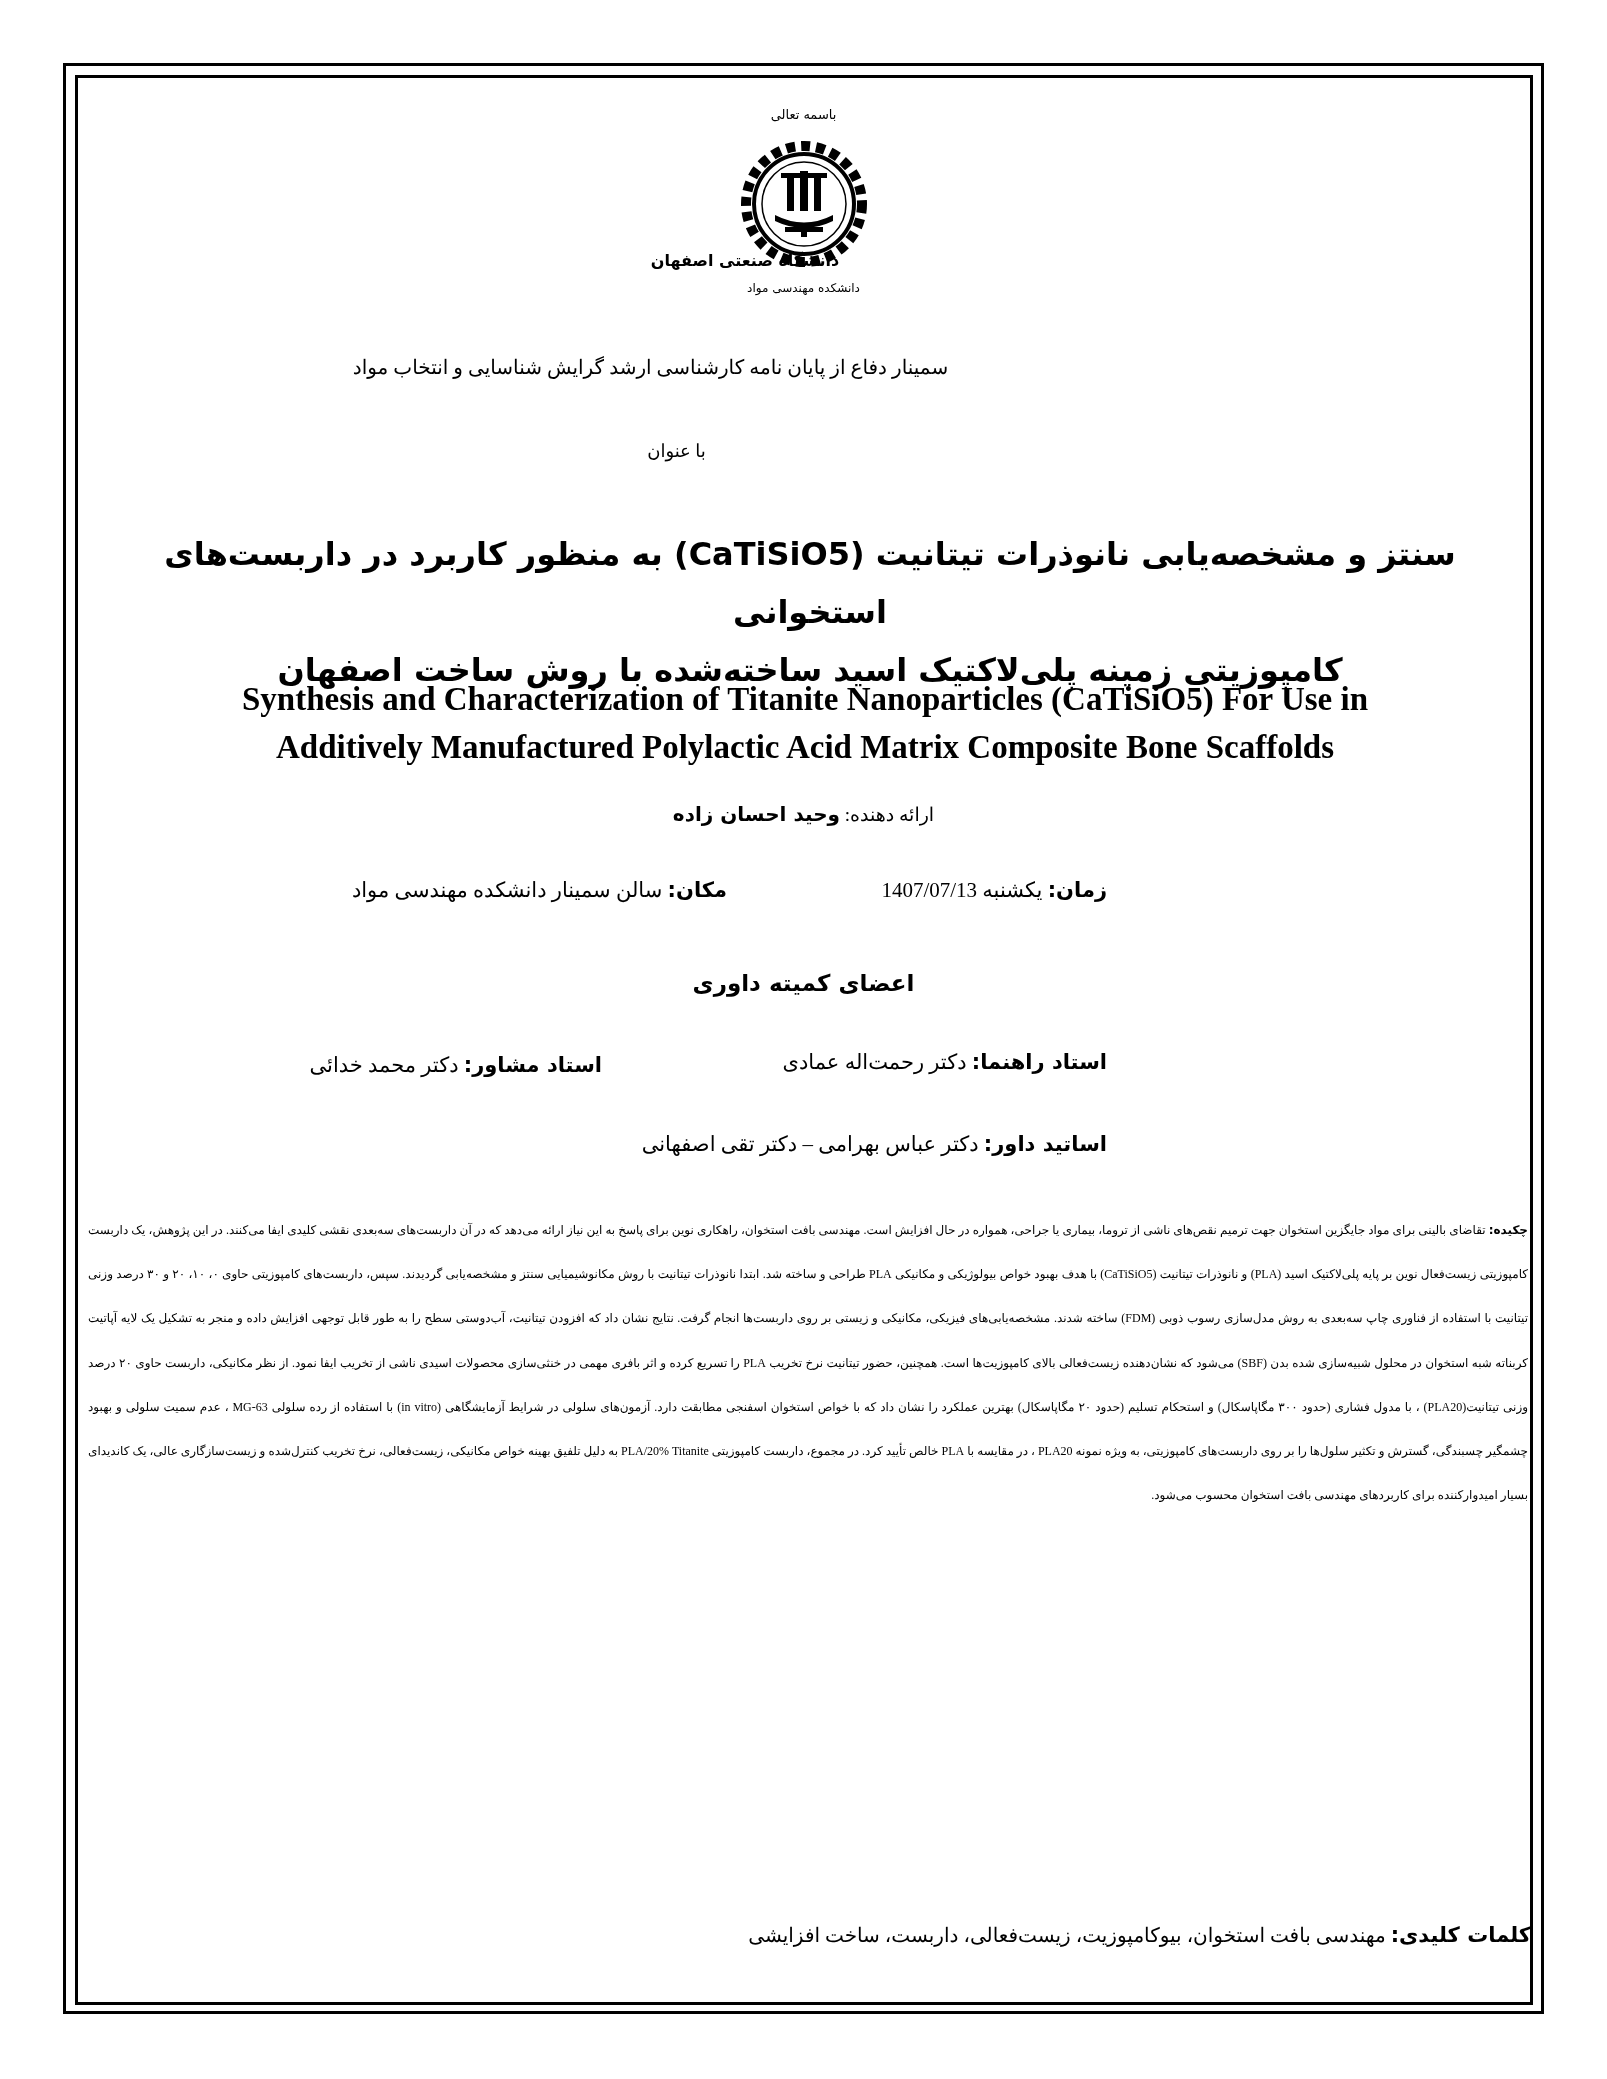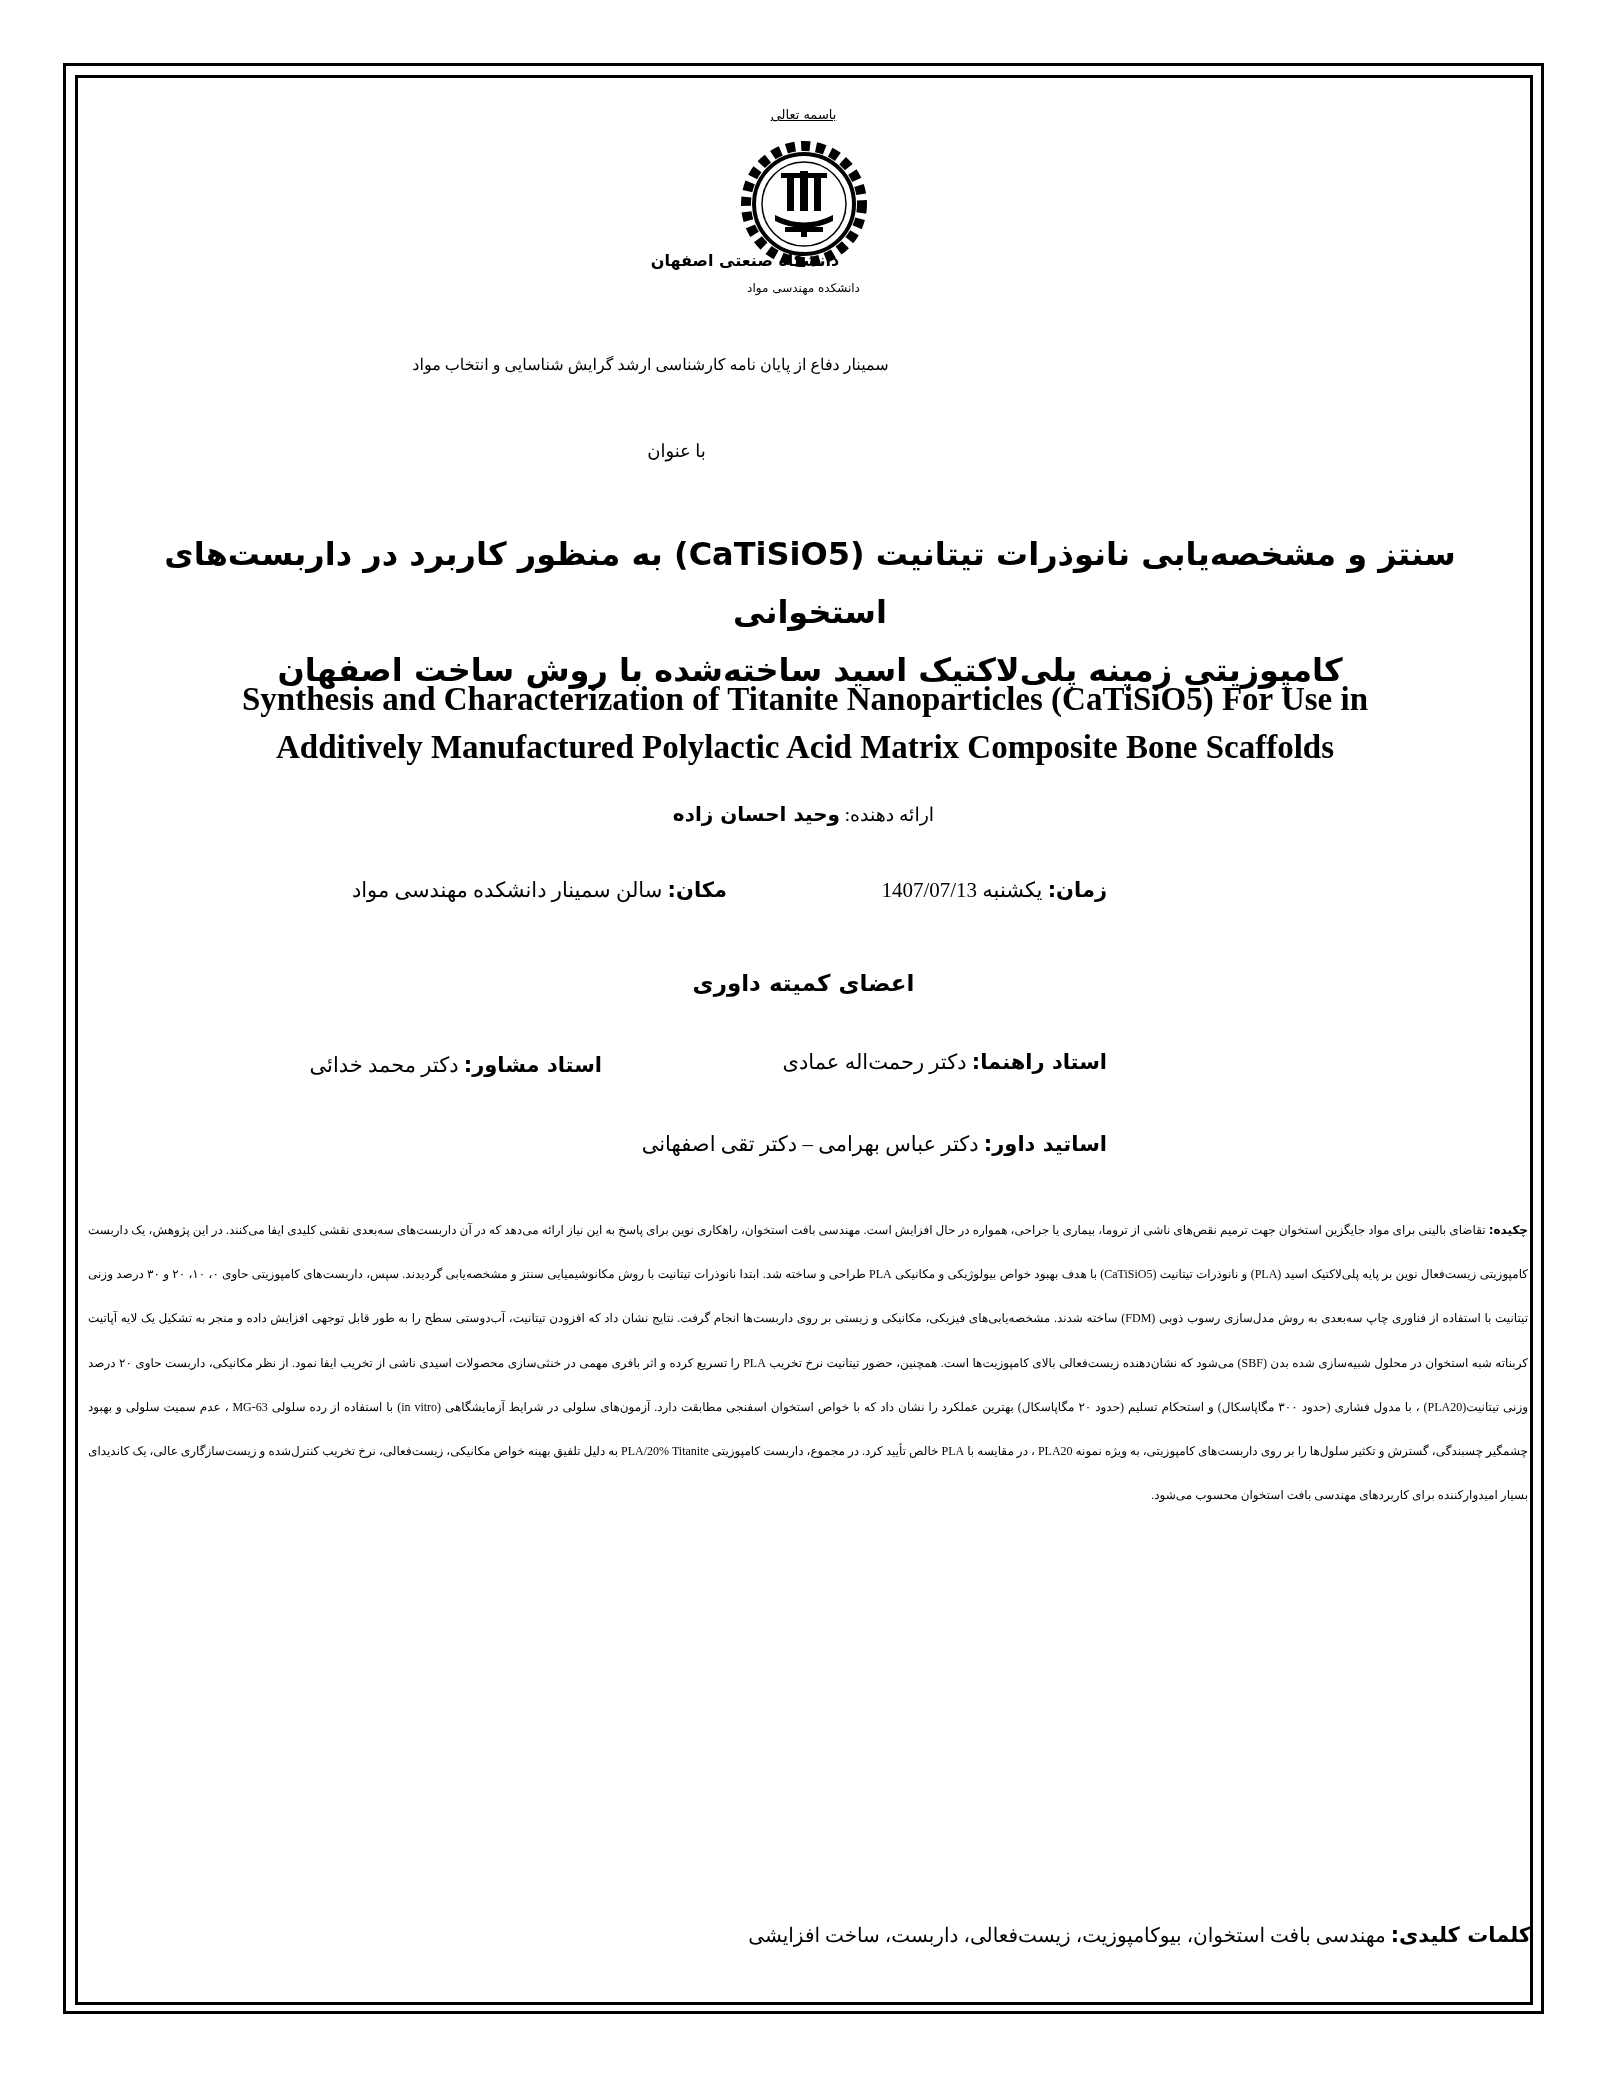--- a/index.html
+++ b/index.html
@@ -5,26 +5,26 @@
   html, body { margin:0; padding:0; background:#ffffff; }
   body { width:1607px; height:2079px; position:relative; overflow:hidden; color:#000; }
   .frame-outer { position:absolute; left:63px; top:63px; width:1481px; height:1951px; border:3px solid #000; box-sizing:border-box; }
   .frame-inner { position:absolute; left:75px; top:75px; width:1458px; height:1930px; border:3px solid #000; box-sizing:border-box; }
   .rtl { direction:rtl; unicode-bidi:isolate; }
   .fa { font-family:"DejaVu Sans", sans-serif; }
   .serif { font-family:"Liberation Serif", "DejaVu Serif", serif; }
   .abs { position:absolute; }
   .center { text-align:center; }
 
-  .bismillah { left:0; width:1607px; top:107px; font-size:13px;text-decoration:underline; }
+  .bismillah { left:0; width:1607px; top:107px; font-size:13px; }
   .logo { left:735px; top:135px; width:138px; height:138px; }
   .uni-name { left:0; width:1490px; top:251px; font-size:16px; font-weight:bold; }
   .faculty { left:0; width:1607px; top:281px; font-size:12px; }
 
-  .seminar { left:0; width:1301px; top:355px; font-size:16px; }
+  .seminar { left:0; width:1301px; top:355px; font-size:20px; }
   .bunvan { left:0; width:1353px; top:440px; font-size:18px; }
 
   .fa-title { left:120px; width:1380px; top:525px; font-size:32px; font-weight:bold; line-height:58px; }
   .en-title { left:140px; width:1330px; top:675px; font-size:33px; font-weight:bold; line-height:48px; }
 
   .presenter { left:0; width:1607px; top:802px; font-size:19px; }
   .presenter b { font-size:20px; }
 
   .row { font-size:21px; }
   .row b { font-weight:bold; }

